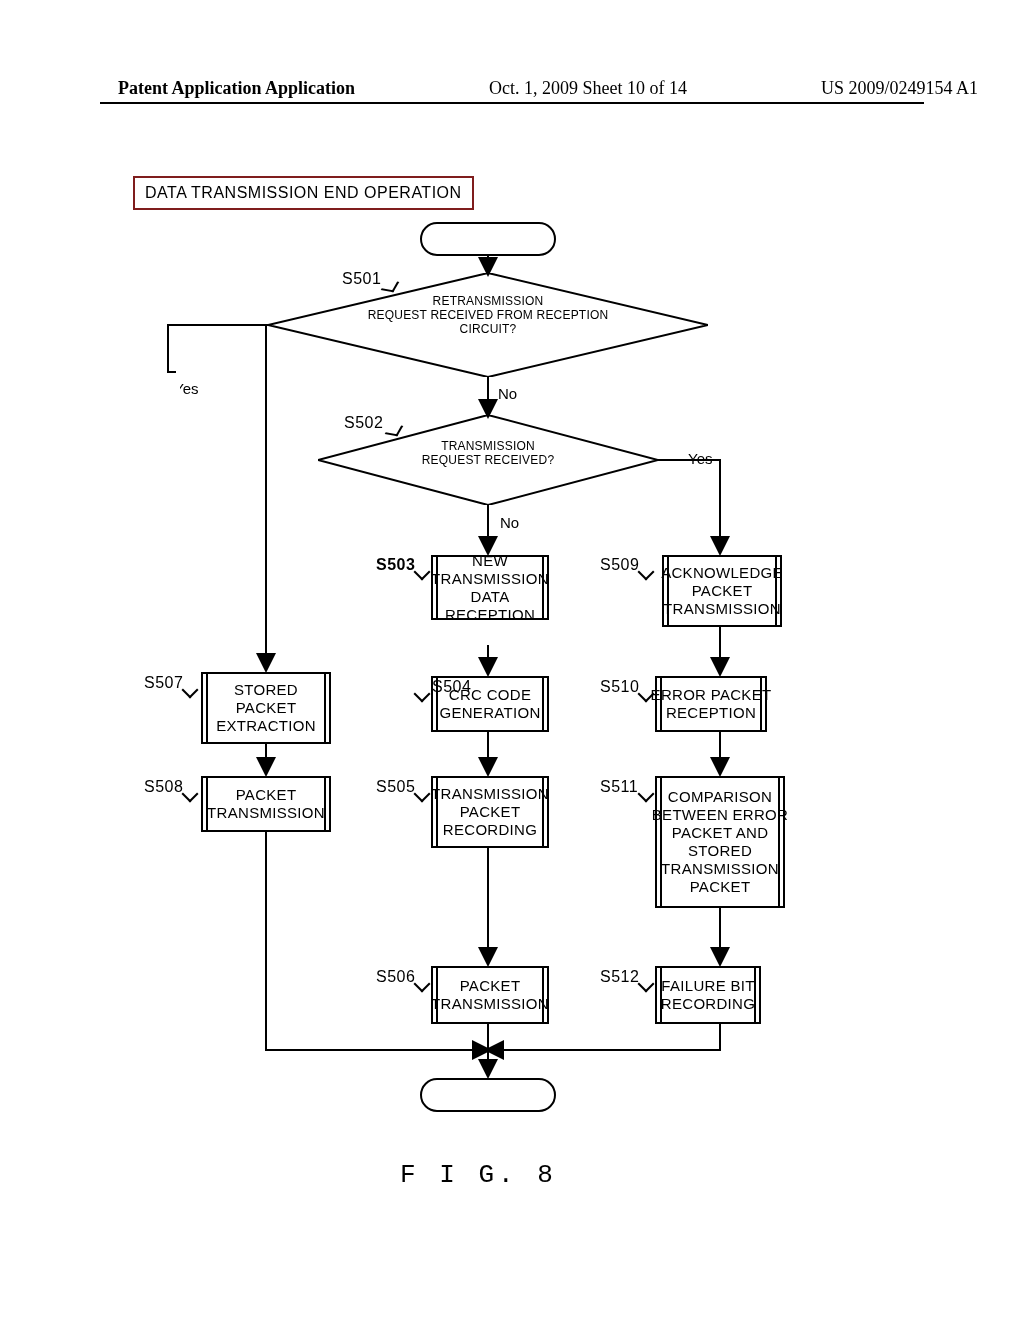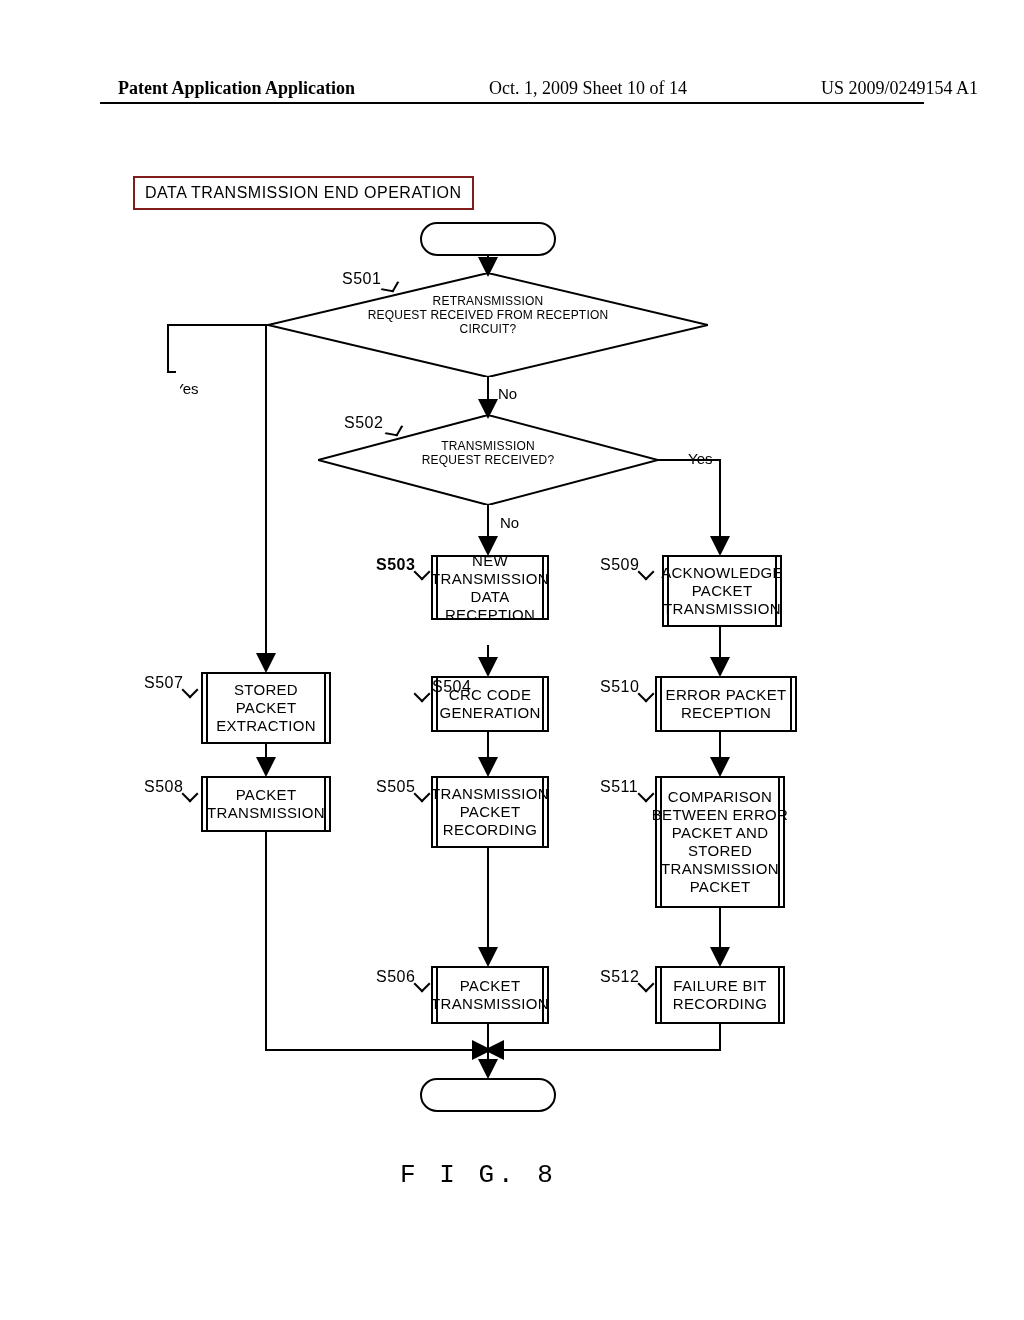--- a/index.html
+++ b/index.html
@@ -222,21 +222,21 @@
   <div class="process" style="left:620px; top:555px; width:120px; height:72px;margin-left:42px;">
     <div class="inner1"></div>
       <div class="inner2"></div>
     <div class="txt">ACKNOWLEDGE
 PACKET
 TRANSMISSION</div>
   </div>
   <div class="step-label" style="left:600px; top:556px;">S509</div>
   <div class="step-tick" style="left:640px; top:566px;"></div>
 
-  <div class="process" style="left:655px; top:676px; width:142px; height:56px;">
+  <div class="process" style="left:655px; top:676px; width:112px; height:56px;">
     <div class="inner1"></div>
       <div class="inner2"></div>
     <div class="txt">ERROR PACKET
 RECEPTION</div>
   </div>
   <div class="step-label" style="left:600px; top:678px;">S510</div>
   <div class="step-tick" style="left:640px; top:688px;"></div>
 
   <div class="process" style="left:655px; top:776px; width:130px; height:132px;">
     <div class="inner1"></div>
@@ -244,21 +244,21 @@
     <div class="txt">COMPARISON
 BETWEEN ERROR
 PACKET AND
 STORED
 TRANSMISSION
 PACKET</div>
   </div>
   <div class="step-label" style="left:600px; top:778px;">S511</div>
   <div class="step-tick" style="left:640px; top:788px;"></div>
 
-  <div class="process" style="left:655px; top:966px; width:130px; height:58px;">
+  <div class="process" style="left:655px; top:966px; width:106px; height:58px;">
     <div class="inner1"></div>
       <div class="inner2"></div>
     <div class="txt">FAILURE BIT
 RECORDING</div>
   </div>
   <div class="step-label" style="left:600px; top:968px;">S512</div>
   <div class="step-tick" style="left:640px; top:978px;"></div>
 
   <div class="terminator" style="left:420px; top:1078px; width:136px; height:34px;"></div>
 

